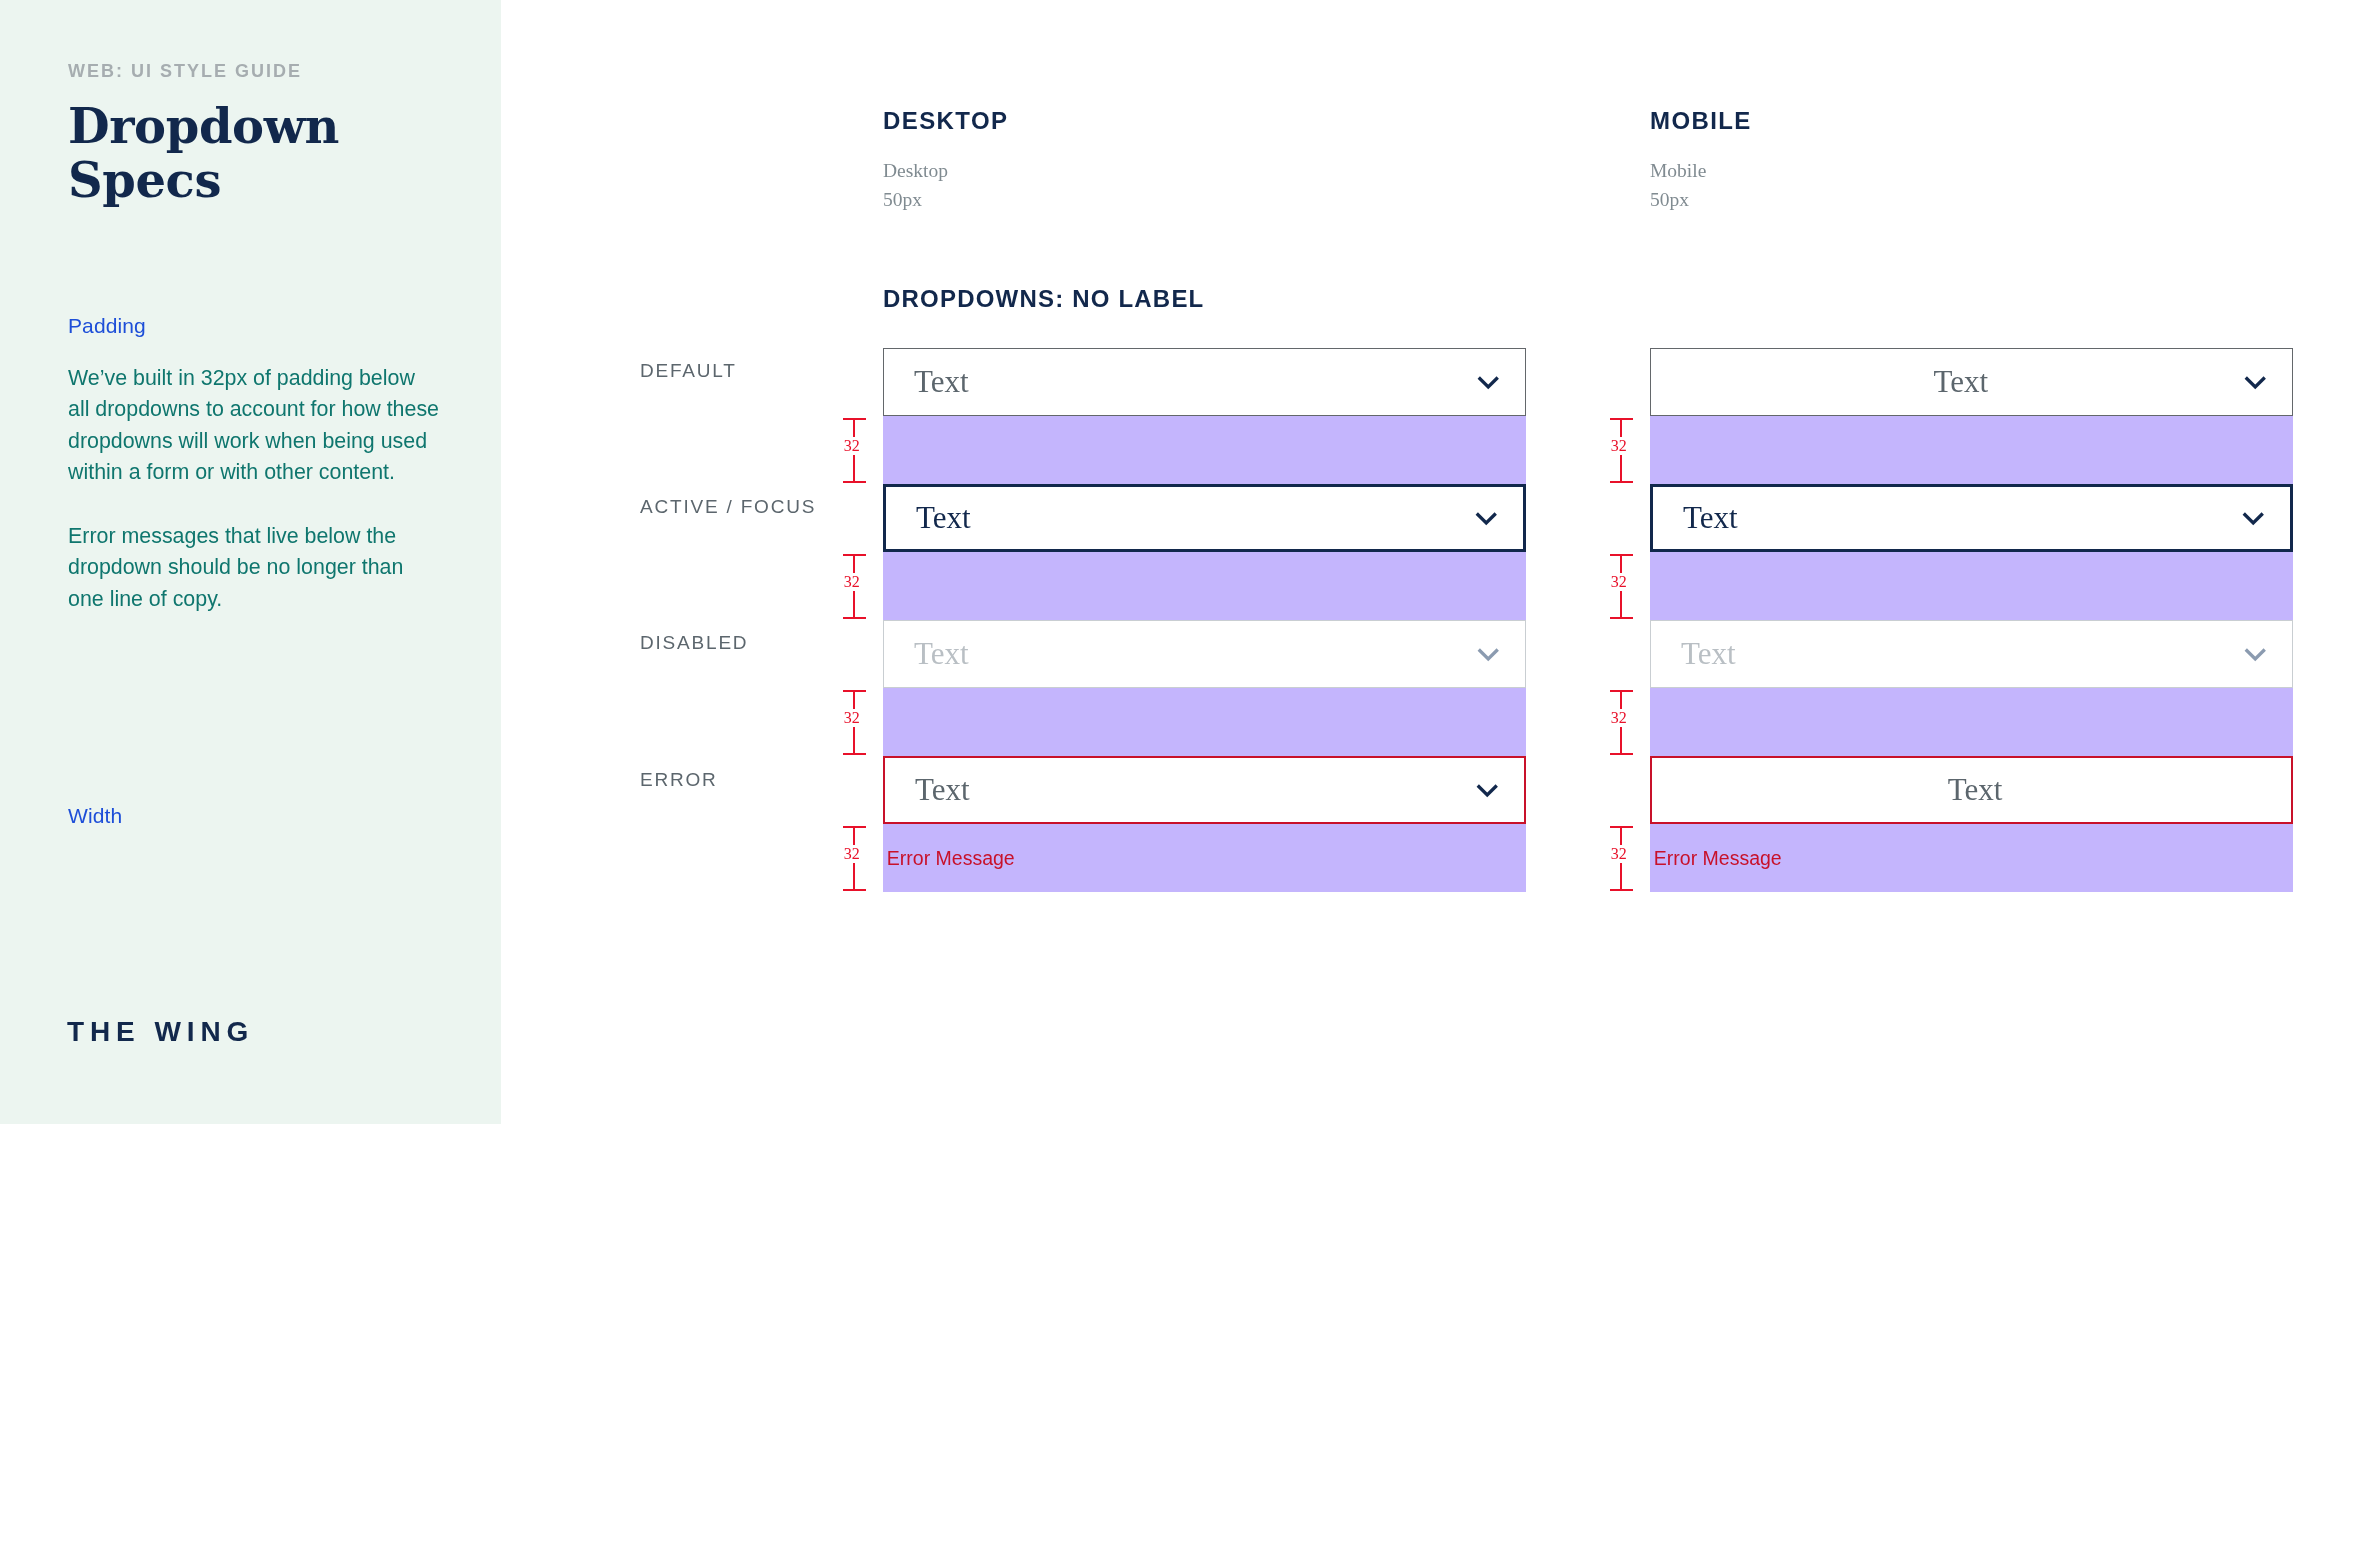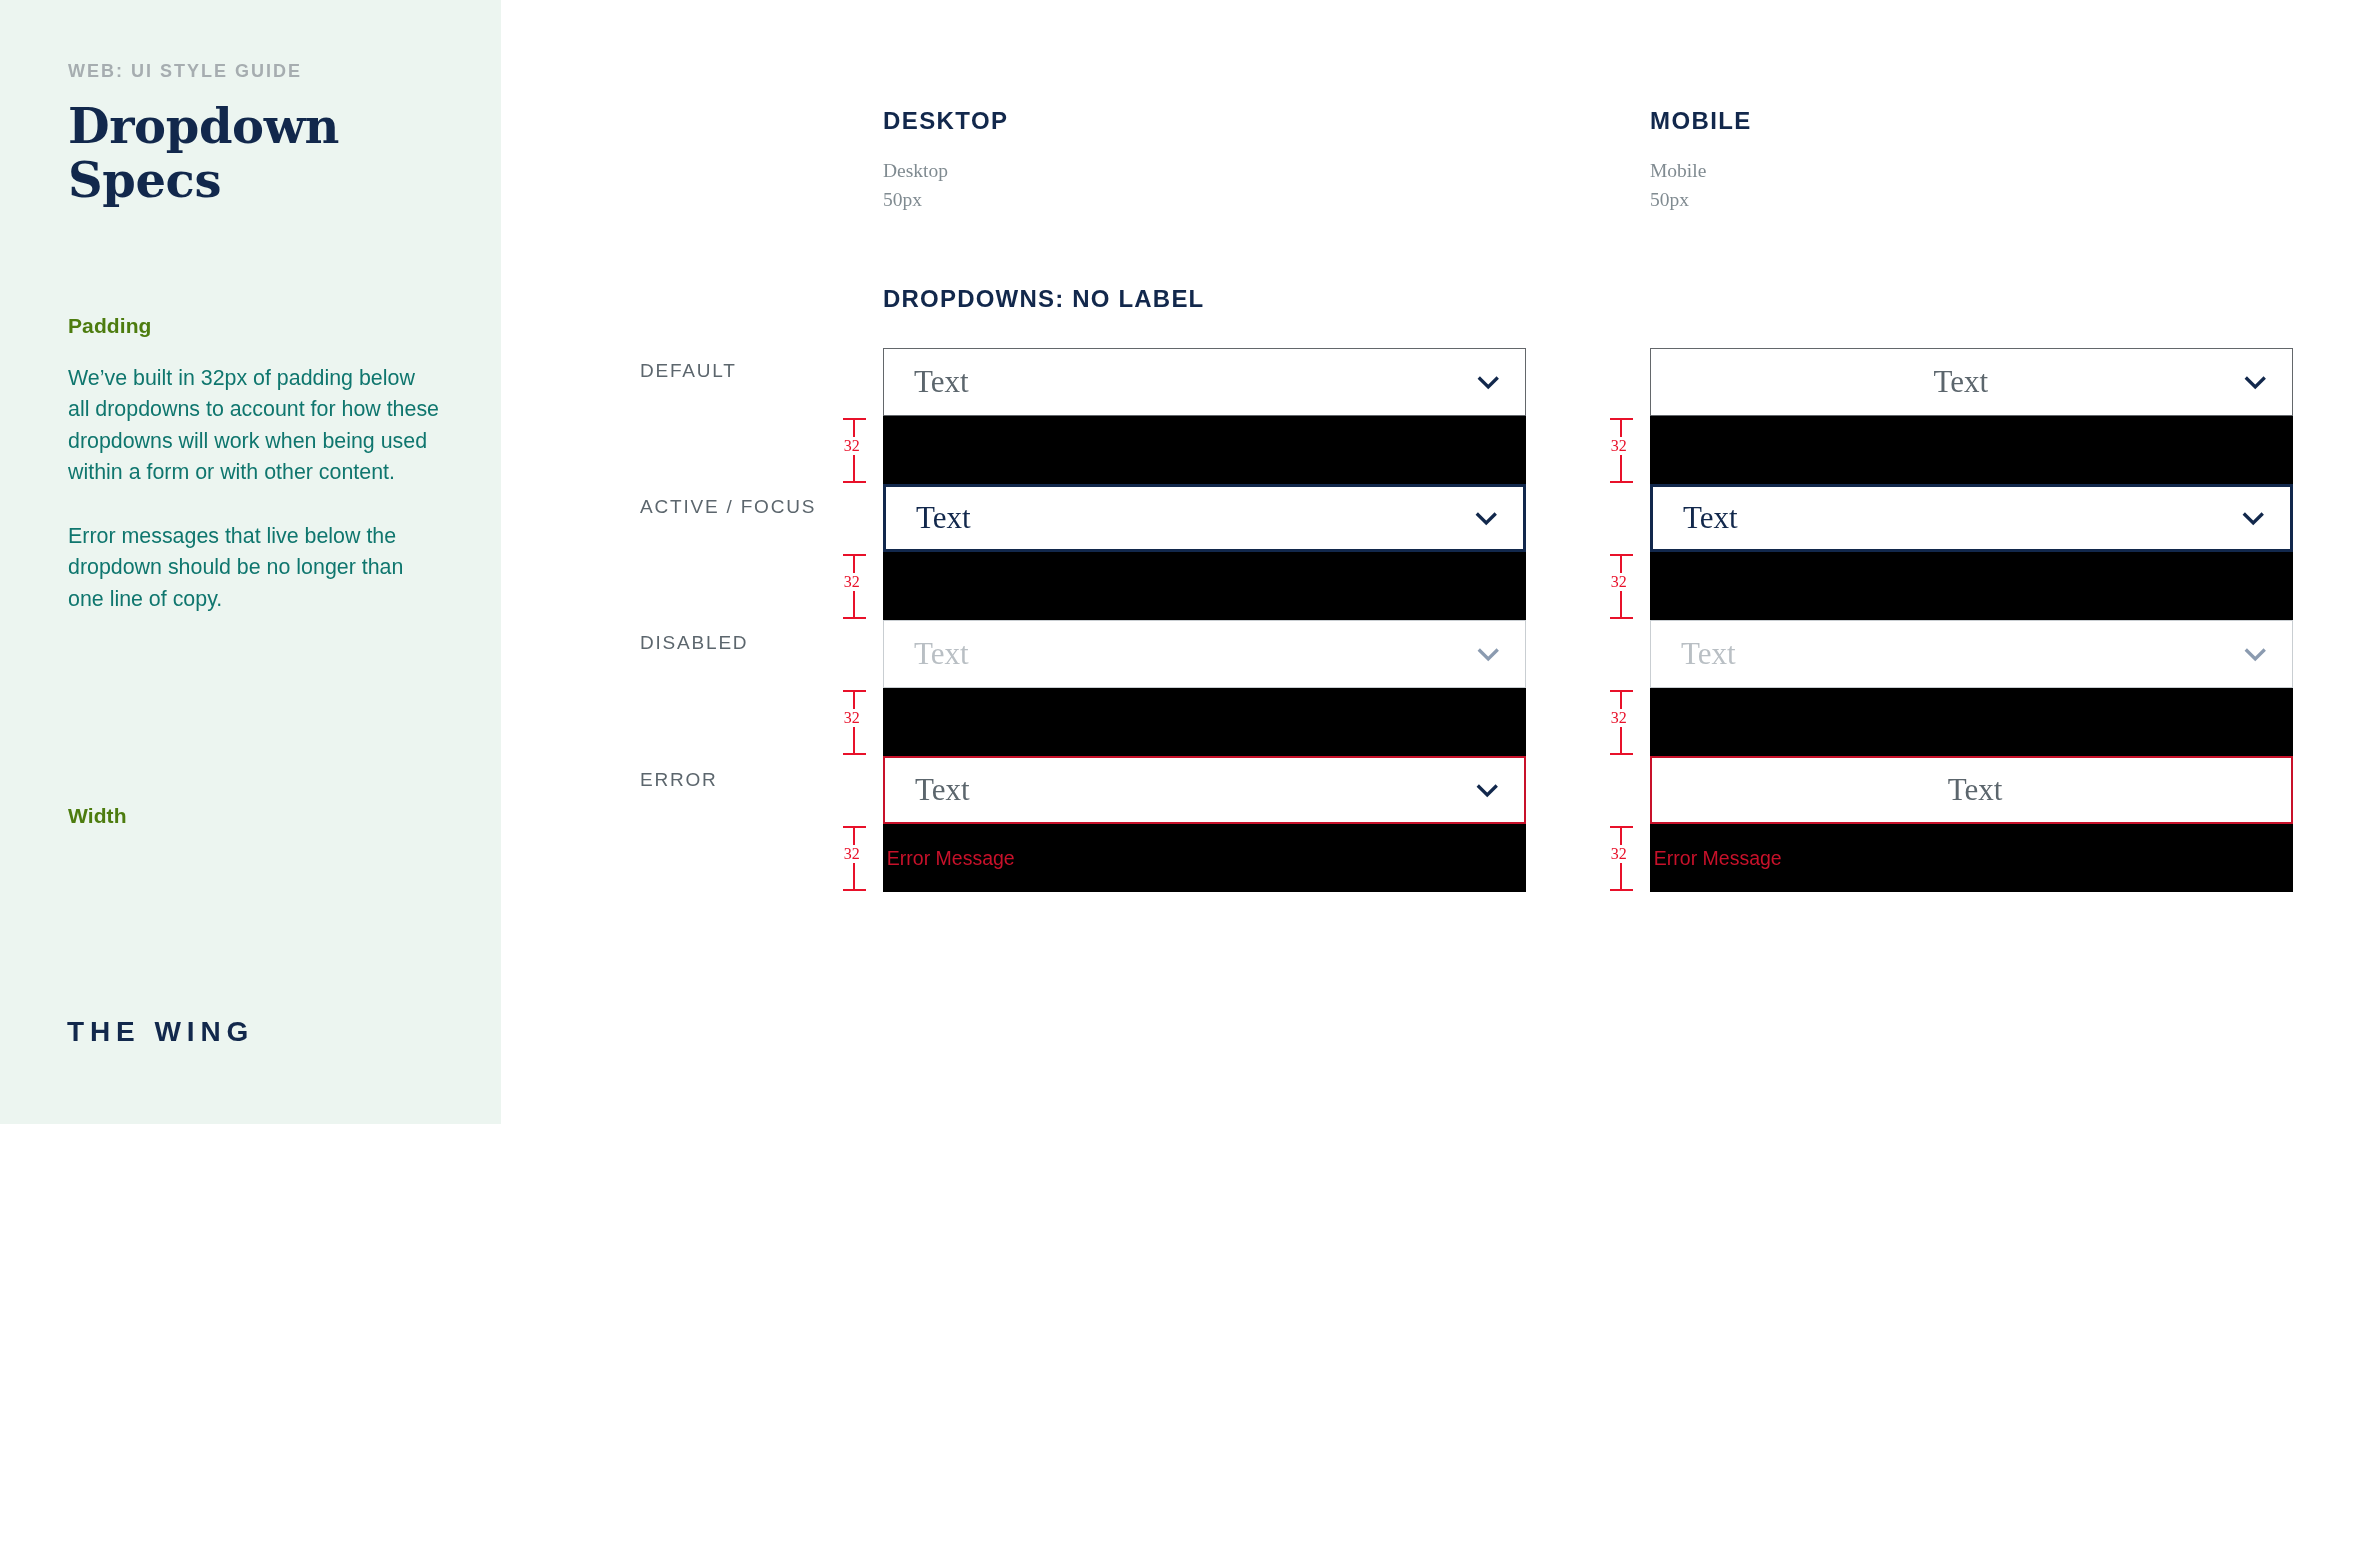--- a/index.html
+++ b/index.html
@@ -40,22 +40,22 @@
     font-weight: 700;
     color: #12284c;
     margin: 0;
     letter-spacing: -0.4px;
   }
   .sb-section {
     margin-top: 0;
   }
   .sb-heading {
     font-size: 21px;
-    font-weight: 700;
-    color: #4d7c0f;
+    font-weight: 400;
+    color: #1d4ed8;
     margin: 0 0 25px 0;
     letter-spacing: 0.1px;
   }
   .sb-para {
     font-size: 21.4px;
     line-height: 1.47;
     color: #0f766e;
     margin: 0 0 32px 0;
     font-family: Liberation Sans, sans-serif;
     max-width: 371px;
@@ -162,21 +162,21 @@
 
   .dd.disabled  { border: 1.5px solid #c9ced2; }
   .dd.disabled .txt { color: #b9bfc4; }
 
   .dd.error     { border: 2.3px solid #c8112a; }
   .dd.error .txt { color: #5c666d; }
 
   
   .pad {
     height: 68px;
-    background: #000000;
+    background: #c4b5fd;
     position: relative;
   }
   .pad.err {
     display: flex;
     align-items: center;
     padding-left: 3.8px;
   }
   .err-msg {
     font-size: 19.5px;
     color: #c8112a;

